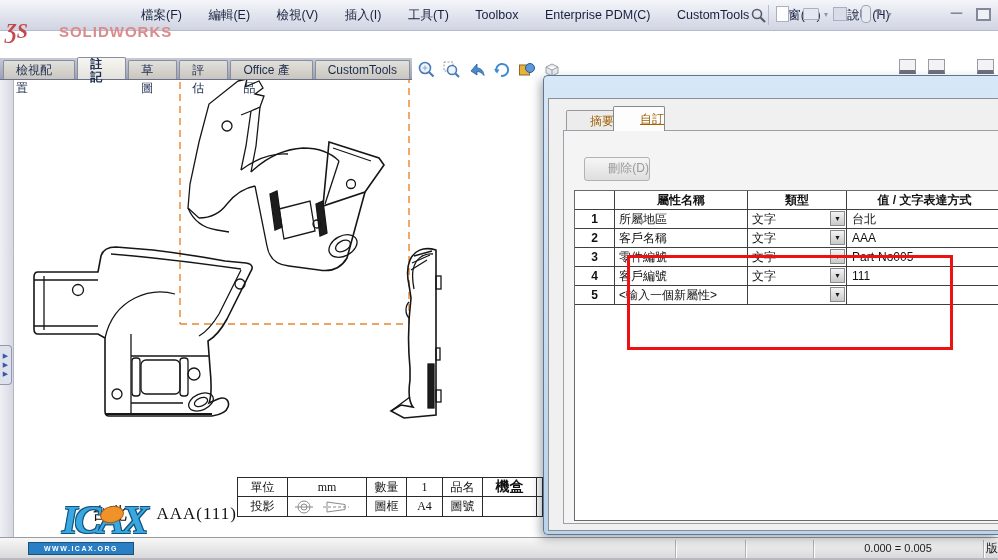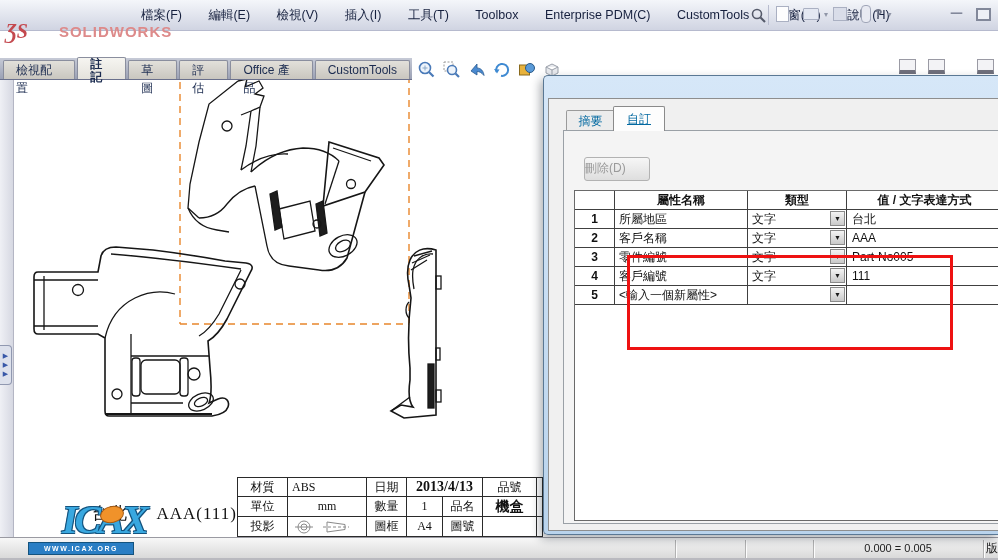--- a/index.html
+++ b/index.html
@@ -59,25 +59,25 @@
   
   #watermark{left:2px;top:500px;width:132px;height:56px;z-index:60;}
   #wm-text{left:20px;top:-4px;font:italic 800 40px "Liberation Serif",serif;color:#39a8e0;text-shadow:1px 1px 0 #14537e,-1px -1px 0 #14537e,1px -1px 0 #14537e,-1px 1px 0 #14537e;letter-spacing:-3px;margin-left:40px;}
   #wm-banner{left:26px;top:42px;width:104px;height:11px;background:#2a7ec4;border:1px solid #14537e;color:#fff;font:700 7px "Liberation Sans",sans-serif;text-align:center;line-height:11px;letter-spacing:1.5px;}
   #wm-dot{left:98px;top:6px;width:22px;height:15px;background:#f0922a;border:1px solid #a85a10;border-radius:50%;transform:rotate(-12deg);}
 
   
   #dialog{left:543px;top:75px;width:455px;height:458px;background:linear-gradient(#d6e7f8,#b9d3ec);border:1px solid #5a7894;border-right:none;border-radius:5px 0 0 5px;box-shadow:-3px 4px 10px rgba(20,30,40,.35);z-index:50;}
   #dlg-title{left:16px;top:22px;font-size:12.5px;color:#1c1c1c;}
   #dlg-client{left:4px;top:22px;width:451px;height:431px;background:#f0f0f0;border:1px solid #8e8e8e;border-right:none;}
-  .dtab{position:absolute;font-size:12px;color:#0369a1;text-align:center;}
+  .dtab{position:absolute;font-size:12px;color:#a16207;text-align:right;}
   #dtab-summary{left:17px;top:11px;width:47px;height:20px;line-height:20px;background:#ececec;border:1px solid #9a9a9a;border-bottom:none;border-radius:2px 2px 0 0;}
   #dtab-custom{left:64px;top:7px;width:50px;height:24px;line-height:24px;background:#fdfdfd;border:1px solid #8a8a8a;border-bottom:none;border-radius:2px 2px 0 0;z-index:3;text-decoration:underline;}
   #dtab-page{left:14px;top:31px;width:437px;height:392px;background:#f4f4f4;border:1px solid #9aa0a6;border-right:none;}
-  #btn-delete{left:20px;top:26px;width:64px;height:22px;background:linear-gradient(#f6f6f6,#dedede);border:1px solid #b2b2b2;border-radius:3px;font-size:12px;color:#9a9a9a;text-align:left;line-height:20px;}
+  #btn-delete{left:20px;top:26px;width:64px;height:22px;background:linear-gradient(#f6f6f6,#dedede);border:1px solid #b2b2b2;border-radius:3px;font-size:12px;color:#9a9a9a;text-align:right;line-height:20px;}
   
   #grid{left:10px;top:59px;width:430px;height:331px;background:#fff;border:1px solid #6a6a6a;border-right:none;box-sizing:border-box;}
   .g-row{display:flex;height:19px;}
   .g-cell{border-right:1px solid #404040;border-bottom:1px solid #404040;box-sizing:border-box;font-size:12px;color:#111;display:flex;align-items:center;overflow:hidden;white-space:nowrap;position:relative;}
   .g-no{width:40px;justify-content:center;font-weight:bold;}
   .g-name{width:133px;padding-left:4px;}
   .g-type{width:99px;padding-left:4px;}
   .g-val{width:156px;padding-left:5px;border-right:1px solid #404040;}
   .g-head{font-weight:bold;justify-content:center;padding-left:0;}
   .combo{position:absolute;right:1px;top:1px;width:15px;height:15px;background:linear-gradient(#f4f4f4,#c9c9c9);border:1px solid #8a8a8a;display:flex;align-items:center;justify-content:center;font-size:7px;color:#1a1a1a;box-sizing:border-box;}
@@ -287,28 +287,20 @@
   <div id="sheet-icons" class="abs">
     <span class="sheet-ic"></span>
     <span class="sheet-ic"></span>
     <span class="sheet-ic" style="margin-left:20px;"></span>
   </div>
 
   <div id="note" class="abs">台北　  AAA(111)</div>
 
   <div id="titleblock" class="abs">
     <div class="tb-row">
-      <div class="tb-cell" style="width:51px;">材質</div>
-      <div class="tb-cell" style="width:79px;justify-content:flex-start;padding-left:4px;">ABS</div>
-      <div class="tb-cell" style="width:40px;">日期</div>
-      <div class="tb-cell tb-big" style="width:76px;">2013/4/13</div>
-      <div class="tb-cell" style="width:54px;">品號</div>
-      <div class="tb-cell" style="flex:1;"></div>
-    </div>
-    <div class="tb-row">
       <div class="tb-cell" style="width:51px;">單位</div>
       <div class="tb-cell" style="width:79px;">mm</div>
       <div class="tb-cell" style="width:40px;">數量</div>
       <div class="tb-cell" style="width:36px;">1</div>
       <div class="tb-cell" style="width:40px;">品名</div>
       <div class="tb-cell tb-big" style="width:54px;">機盒</div>
       <div class="tb-cell" style="flex:1;"></div>
     </div>
     <div class="tb-row">
       <div class="tb-cell" style="width:51px;">投影</div>

